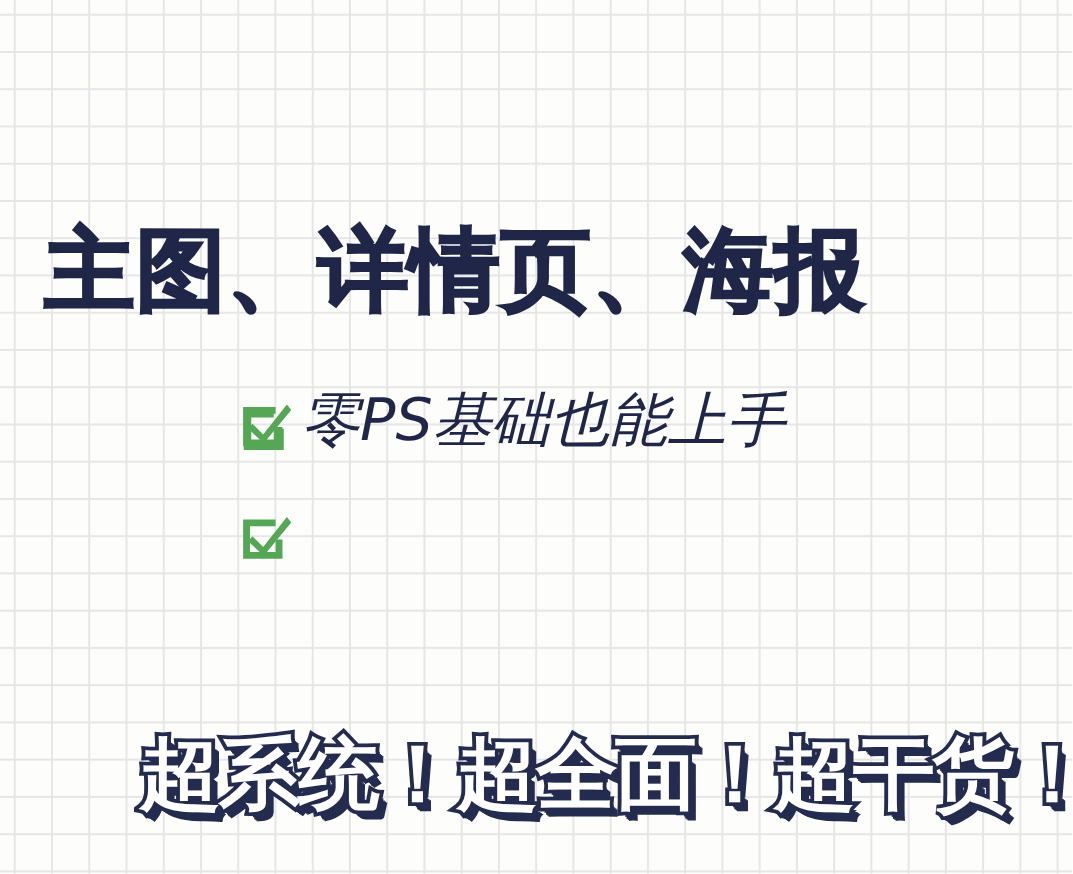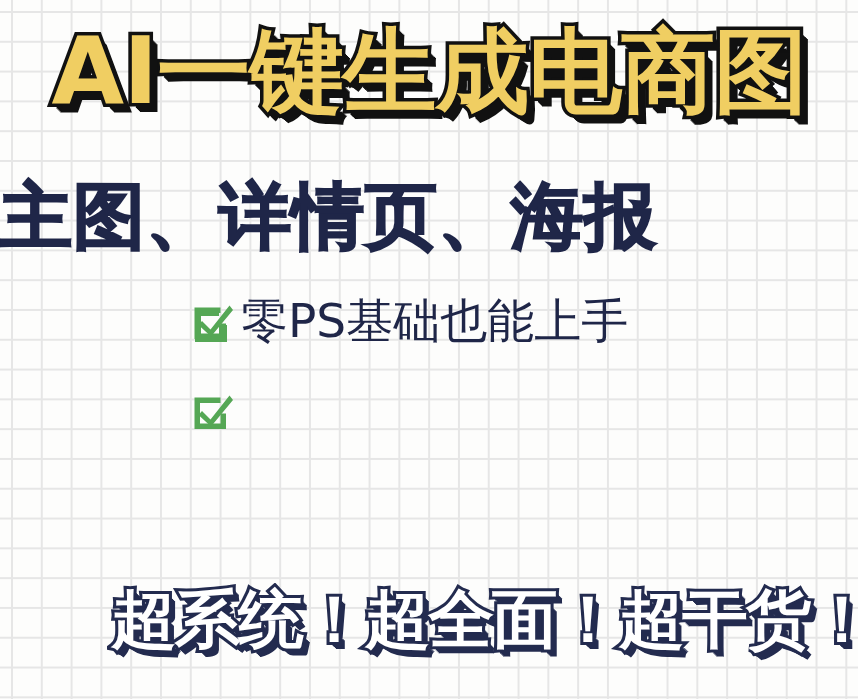--- a/index.html
+++ b/index.html
@@ -52,20 +52,21 @@
        4px 5px 0 #111111;
     transform: scaleX(1.02);
   }
 
   
   .subhead-wrap {
     position: absolute;
     top: 180px;
     left: 0;
     width: 728px;
+    text-align: center;
     line-height: 1;
   }
   .subhead {
     display: inline-block;
     font-family: "DejaVu Sans", "Liberation Sans", sans-serif;
     font-weight: bold;
     font-size: 72px;
     letter-spacing: 1px;
     color: #1F2648;
     -webkit-text-stroke: 2px #1F2648;
@@ -74,23 +75,24 @@
 
   
   .bullets {
     position: absolute;
     top: 297px;
     left: 190px;
     width: 620px;
   }
   .bullet-row {
     display: flex;
-    align-items: flex-start;
+    align-items: flex-end;
     height: 63px;
     margin-bottom: 27px;
+    font-style: italic;
   }
   .check-icon {
     flex: 0 0 auto;
     width: 45px;
     height: 45px;
     margin-right: 6px;
     position: relative;
     top: 1px;
   }
   .check-icon svg { display: block; }
@@ -127,23 +129,20 @@
        4px 5px 0 #232B4F,
        3px 4px 0 #232B4F;
     transform: scaleX(1.04);
   }
 </style>
 </head>
 <body>
 
 <div id="poster">
 
-  <div class="headline-wrap">
-    <span class="headline">AI一键生成电商图</span>
-  </div>
 
   <div class="subhead-wrap">
     <span class="subhead">主图、详情页、海报</span>
   </div>
 
   <div class="bullets">
 
     <div class="bullet-row">
       <span class="check-icon">
         <svg width="45" height="45" viewBox="0 0 45 45" xmlns="http://www.w3.org/2000/svg">

